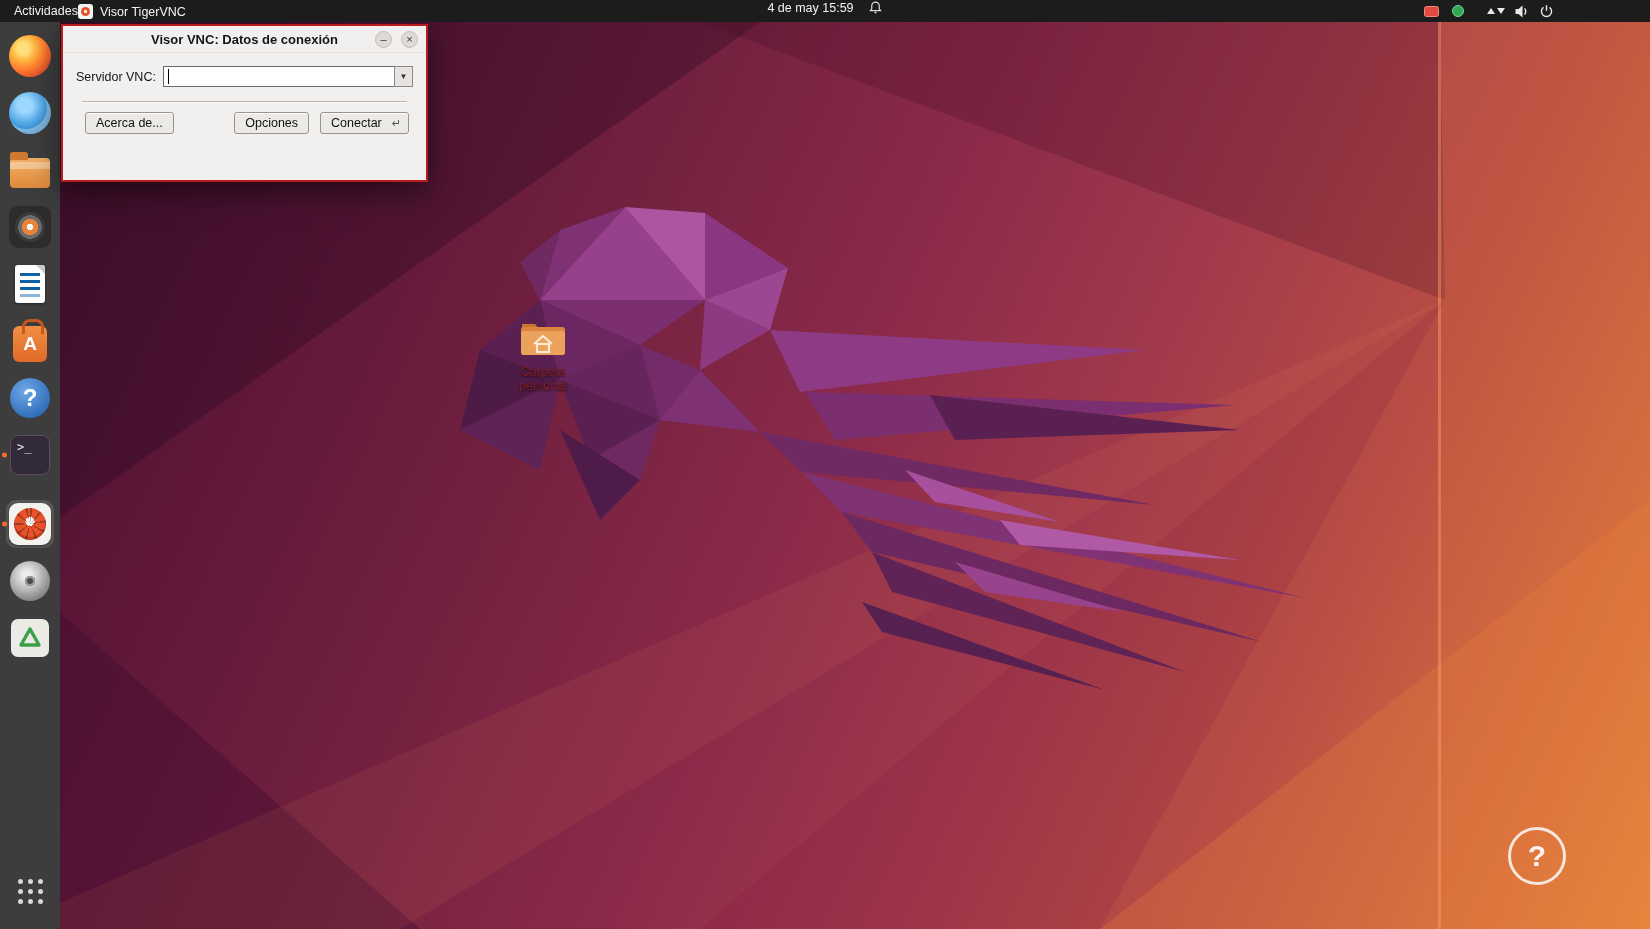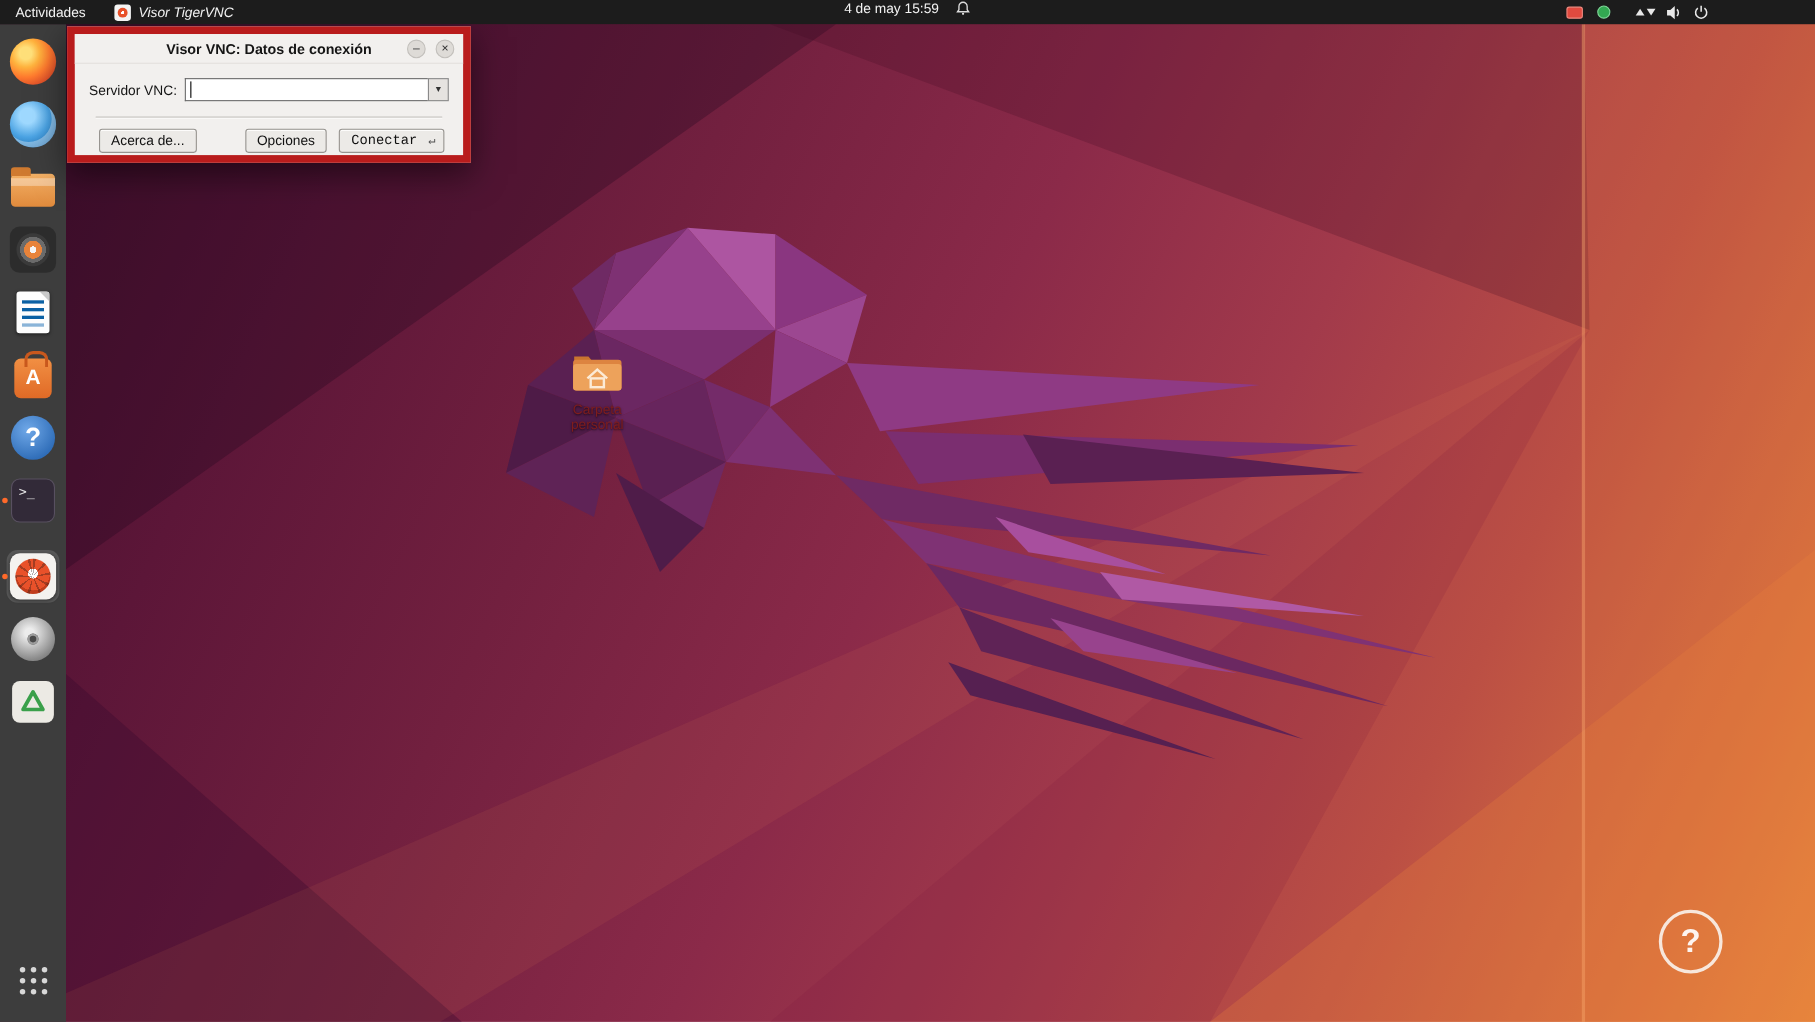--- a/index.html
+++ b/index.html
@@ -6,22 +6,22 @@
   html,body { width:1650px; height:929px; overflow:hidden; }
   body { font-family:"Liberation Sans", sans-serif; position:relative;
          background:linear-gradient(115deg,#3f0e2a 0%,#5c1638 18%,#72203f 34%,#8b2a49 50%,#a23a4b 64%,#bb4f44 78%,#d8713e 92%,#e88a3c 100%); }
 
   
   .wallpaper { position:absolute; inset:0; z-index:0; }
 
   
   .topbar { position:absolute; top:0; left:0; right:0; height:22px; background:#1c1c1c;
             color:#f2f2f2; font-size:12.5px; display:flex; align-items:center; z-index:40; }
-  .tb-left { display:flex; align-items:center; gap:26px; padding-left:14px; }
-  .tb-app { display:flex; align-items:flex-start; gap:7px;font-style:italic; }
+  .tb-left { display:flex; align-items:center; padding-left:14px; }
+  .tb-app { display:flex; align-items:flex-end; gap:7px; }
   .tb-app-ic { width:15px; height:15px; border-radius:3px; background:#f4f4f4; position:relative; }
   .tb-app-ic::after { content:""; position:absolute; inset:3px; border-radius:50%;
             background:radial-gradient(circle,#fff 0 22%,#e8512a 23% 75%,#b63a1c 76%); }
   .tb-center { position:absolute; left:0; right:0; top:0; height:15px; display:flex;
             align-items:center; justify-content:center; gap:14px; pointer-events:none; }
   .tb-center > * { pointer-events:auto; }
   .tb-right { margin-left:auto; display:flex; align-items:center; gap:13px; padding-right:96px; }
   .tb-item { cursor:default; }
   .icon-screenshare { width:15px; height:11px; border-radius:2.5px; background:#e04a3f;
             border:1px solid #f08a80; }
@@ -92,22 +92,22 @@
   .ic-disc::after { content:""; position:absolute; left:50%; top:50%; width:10px; height:10px;
         transform:translate(-50%,-50%); border-radius:50%; background:#4a4a4a; box-shadow:inset 0 0 0 2px #9c9c9c; }
   
   .ic-recycle { width:38px; height:38px; border-radius:7px; background:#eceae4; display:flex;
         align-items:center; justify-content:center; }
   
   .ic-grid { display:grid; grid-template-columns:repeat(3,5px); grid-template-rows:repeat(3,5px); gap:5px; }
   .ic-grid i { width:5px; height:5px; border-radius:50%; background:#d8d8d8; }
 
   
-  .dialog { position:absolute; left:61px; top:24px; width:367px; height:124px; background:#f2f0ee;
-        border:7px solid #b91c1c; box-shadow:0 10px 28px rgba(0,0,0,.5); z-index:35;
+  .dialog { position:absolute; left:61px; top:24px; width:367px; height:158px; background:#f2f0ee;
+        border:2px solid #b91c1c; box-shadow:0 10px 28px rgba(0,0,0,.5); z-index:35;
         font-size:12.5px; color:#151515; }
   .d-titlebar { height:27px; position:relative; display:flex; align-items:center; justify-content:center;
         background:#f2f0ee; border-bottom:1px solid #e3e0dd; }
   .d-title { font-weight:bold; font-size:13px; }
   .winbtn { position:absolute; top:5px; width:17px; height:17px; border-radius:50%; background:#dedbd7;
         border:1px solid #c2bfbb; display:flex; align-items:center; justify-content:center;
         font-size:11px; line-height:1; color:#333; cursor:default; }
   .winbtn.min { right:34px; }
   .winbtn.close { right:8px; }
   .d-body { padding:10px 13px 0 13px; }
@@ -119,21 +119,21 @@
   .caret { position:absolute; left:5px; top:3px; width:1px; height:15px; background:#000; }
   .combo-arrow { width:19px; height:21px; background:#e6e3e0; border:1px solid #8a8a8a;
         display:flex; align-items:center; justify-content:center; font-size:8px; color:#333; cursor:default; }
   .btn { background:#eceae7; border:1px solid #979490; border-radius:3px; padding:3px 10px;
         font-size:12.5px; color:#111; cursor:default; box-shadow:inset 0 1px 0 #fdfcfb;
         font-family:"Liberation Sans",sans-serif; white-space:nowrap; }
   .d-row2 { display:flex; gap:14px; margin-top:13px; margin-left:9px; }
   .d-sep { margin:14px 6px 0 6px; border-top:1px solid #b9b6b2; border-bottom:1px solid #fbfaf9; }
   .d-row3 { display:flex; align-items:center; margin-top:9px; margin-left:9px; margin-right:4px; }
   .btn-cancel { margin-left:auto; }
-  .btn-connect { margin-left:11px; display:flex; align-items:center; gap:10px; padding-right:7px;font-family:Liberation Mono, monospace; }
+  .btn-connect { margin-left:11px; display:flex; align-items:center; gap:10px; padding-right:7px; }
   .ret-glyph { font-size:11px; color:#555; }
 
   
   .desktop-icon { position:absolute; left:497px; top:318px; width:92px; z-index:5; text-align:center;
         display:flex; flex-direction:column; align-items:center; }
   .desktop-icon .lbl { margin-top:7px; color:#7f1d1d; font-size:12.5px;
         text-shadow:0 1px 2px rgba(0,0,0,.7); }
 
   
   .watermark { position:absolute; left:1508px; top:827px; width:58px; height:58px; border-radius:50%;

